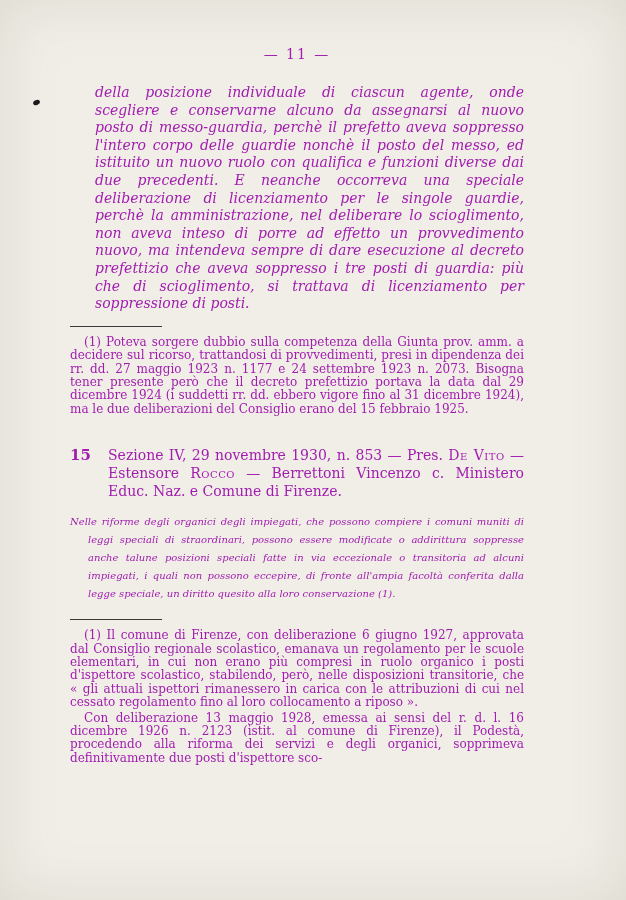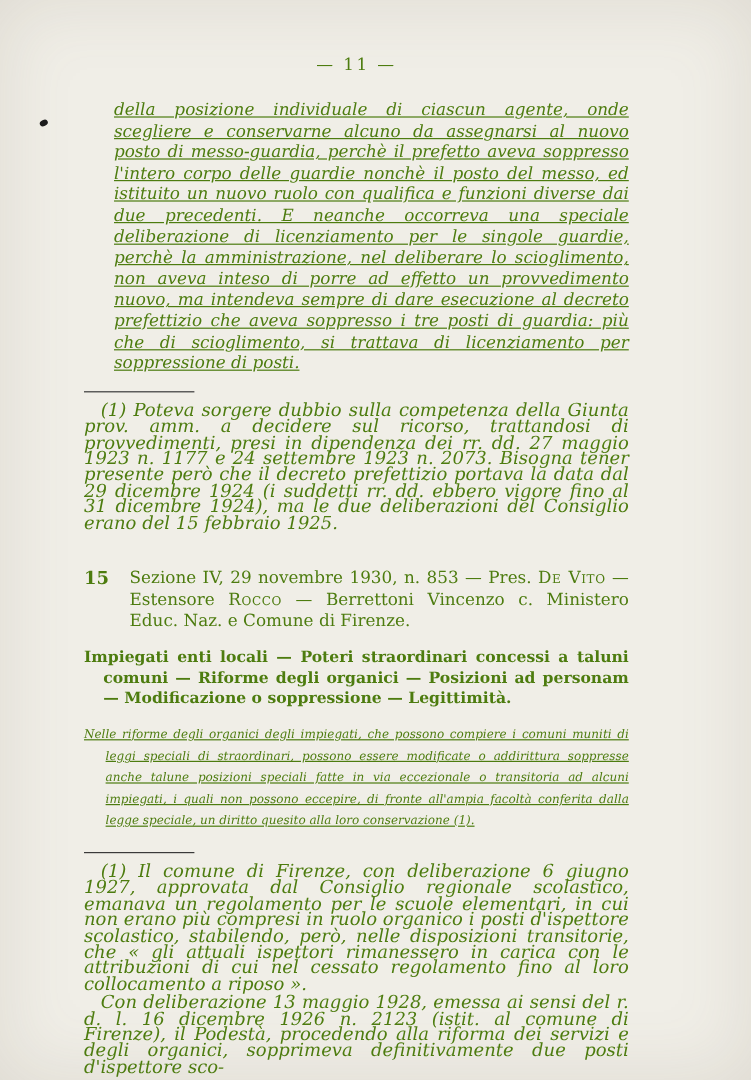--- a/index.html
+++ b/index.html
@@ -9,21 +9,21 @@
   }
   .page {
     position: relative;
     width: 626px;
     height: 900px;
     margin: 0;
     background: #f0eee7;
     box-shadow: inset 0 0 60px rgba(120,110,90,0.15);
     box-sizing: border-box;
     padding: 46px 102px 40px 70px;
-    color: #4d7c0f;
+    color: #a21caf;
     font-family: "DejaVu Serif", serif;
     overflow: hidden;
   }
   .page-number {
     text-align: center;
     font-size: 14px;
     letter-spacing: 2px;
     margin: 0 0 22px 0;
   }
   .ink-mark {
@@ -37,43 +37,41 @@
     transform: rotate(-25deg);
   }
   .syllabus {
     margin-left: 25px;
   }
   p {
     margin: 0;
   }
   .ital {
     font-style: italic;
-    text-decoration: underline;
   }
   .syl-par {
     font-size: 14px;
     line-height: 17.6px;
     text-align: justify;
   }
   .outdent {
     text-indent: -20px;
   }
   .fn-rule {
     border: none;
     border-top: 1px solid #3a3a3a;
     width: 92px;
     margin: 13px 0 9px 0;
   }
   .footnote {
-    font-size: 15px;
+    font-size: 12px;
     line-height: 13.4px;
     text-align: justify;
     text-indent: 14px;
     margin-bottom: 2px;
-    font-style: italic;
   }
   .case-header {
     display: flex;
     margin-top: 30px;
     font-size: 14px;
   }
   .case-num {
     font-weight: bold;
     width: 38px;
     flex: 0 0 38px;
@@ -124,21 +122,20 @@
 
   <hr class="fn-rule">
 
   <p class="footnote">(1) Poteva sorgere dubbio sulla competenza della Giunta prov. amm. a decidere sul ricorso, trattandosi di provvedimenti, presi in dipendenza dei rr. dd. 27 maggio 1923 n. 1177 e 24 settembre 1923 n. 2073. Bisogna tener presente però che il decreto prefettizio portava la data dal 29 dicembre 1924 (i suddetti rr. dd. ebbero vigore fino al 31 dicembre 1924), ma le due deliberazioni del Consiglio erano del 15 febbraio 1925.</p>
 
   <div class="case-header">
     <span class="case-num">15</span>
     <p class="header-text"><span>Sezione IV, 29 novembre 1930, n. 853 — Pres. </span><span class="smallcaps">De Vito</span><span> — Estensore </span><span class="smallcaps">Rocco</span><span> — Berrettoni Vincenzo c. Ministero Educ. Naz. e Comune di Firenze.</span></p>
   </div>
 
-  <p class="headnote">Impiegati enti locali — Poteri straordinari concessi a taluni comuni — Riforme degli organici — Posizioni ad personam — Modificazione o soppressione — Legittimità.</p>
 
   <p class="ital body-syllabus">Nelle riforme degli organici degli impiegati, che possono compiere i comuni muniti di leggi speciali di straordinari, possono essere modificate o addirittura soppresse anche talune posizioni speciali fatte in via eccezionale o transitoria ad alcuni impiegati, i quali non possono eccepire, di fronte all'ampia facoltà conferita dalla legge speciale, un diritto quesito alla loro conservazione (1).</p>
 
   <hr class="fn-rule second">
 
   <p class="footnote">(1) Il comune di Firenze, con deliberazione 6 giugno 1927, approvata dal Consiglio regionale scolastico, emanava un regolamento per le scuole elementari, in cui non erano più compresi in ruolo organico i posti d'ispettore scolastico, stabilendo, però, nelle disposizioni transitorie, che « gli attuali ispettori rimanessero in carica con le attribuzioni di cui nel cessato regolamento fino al loro collocamento a riposo ».</p>
   <p class="footnote">Con deliberazione 13 maggio 1928, emessa ai sensi del r. d. l. 16 dicembre 1926 n. 2123 (istit. al comune di Firenze), il Podestà, procedendo alla riforma dei servizi e degli organici, sopprimeva definitivamente due posti d'ispettore sco-</p>
 
 </div>
 

